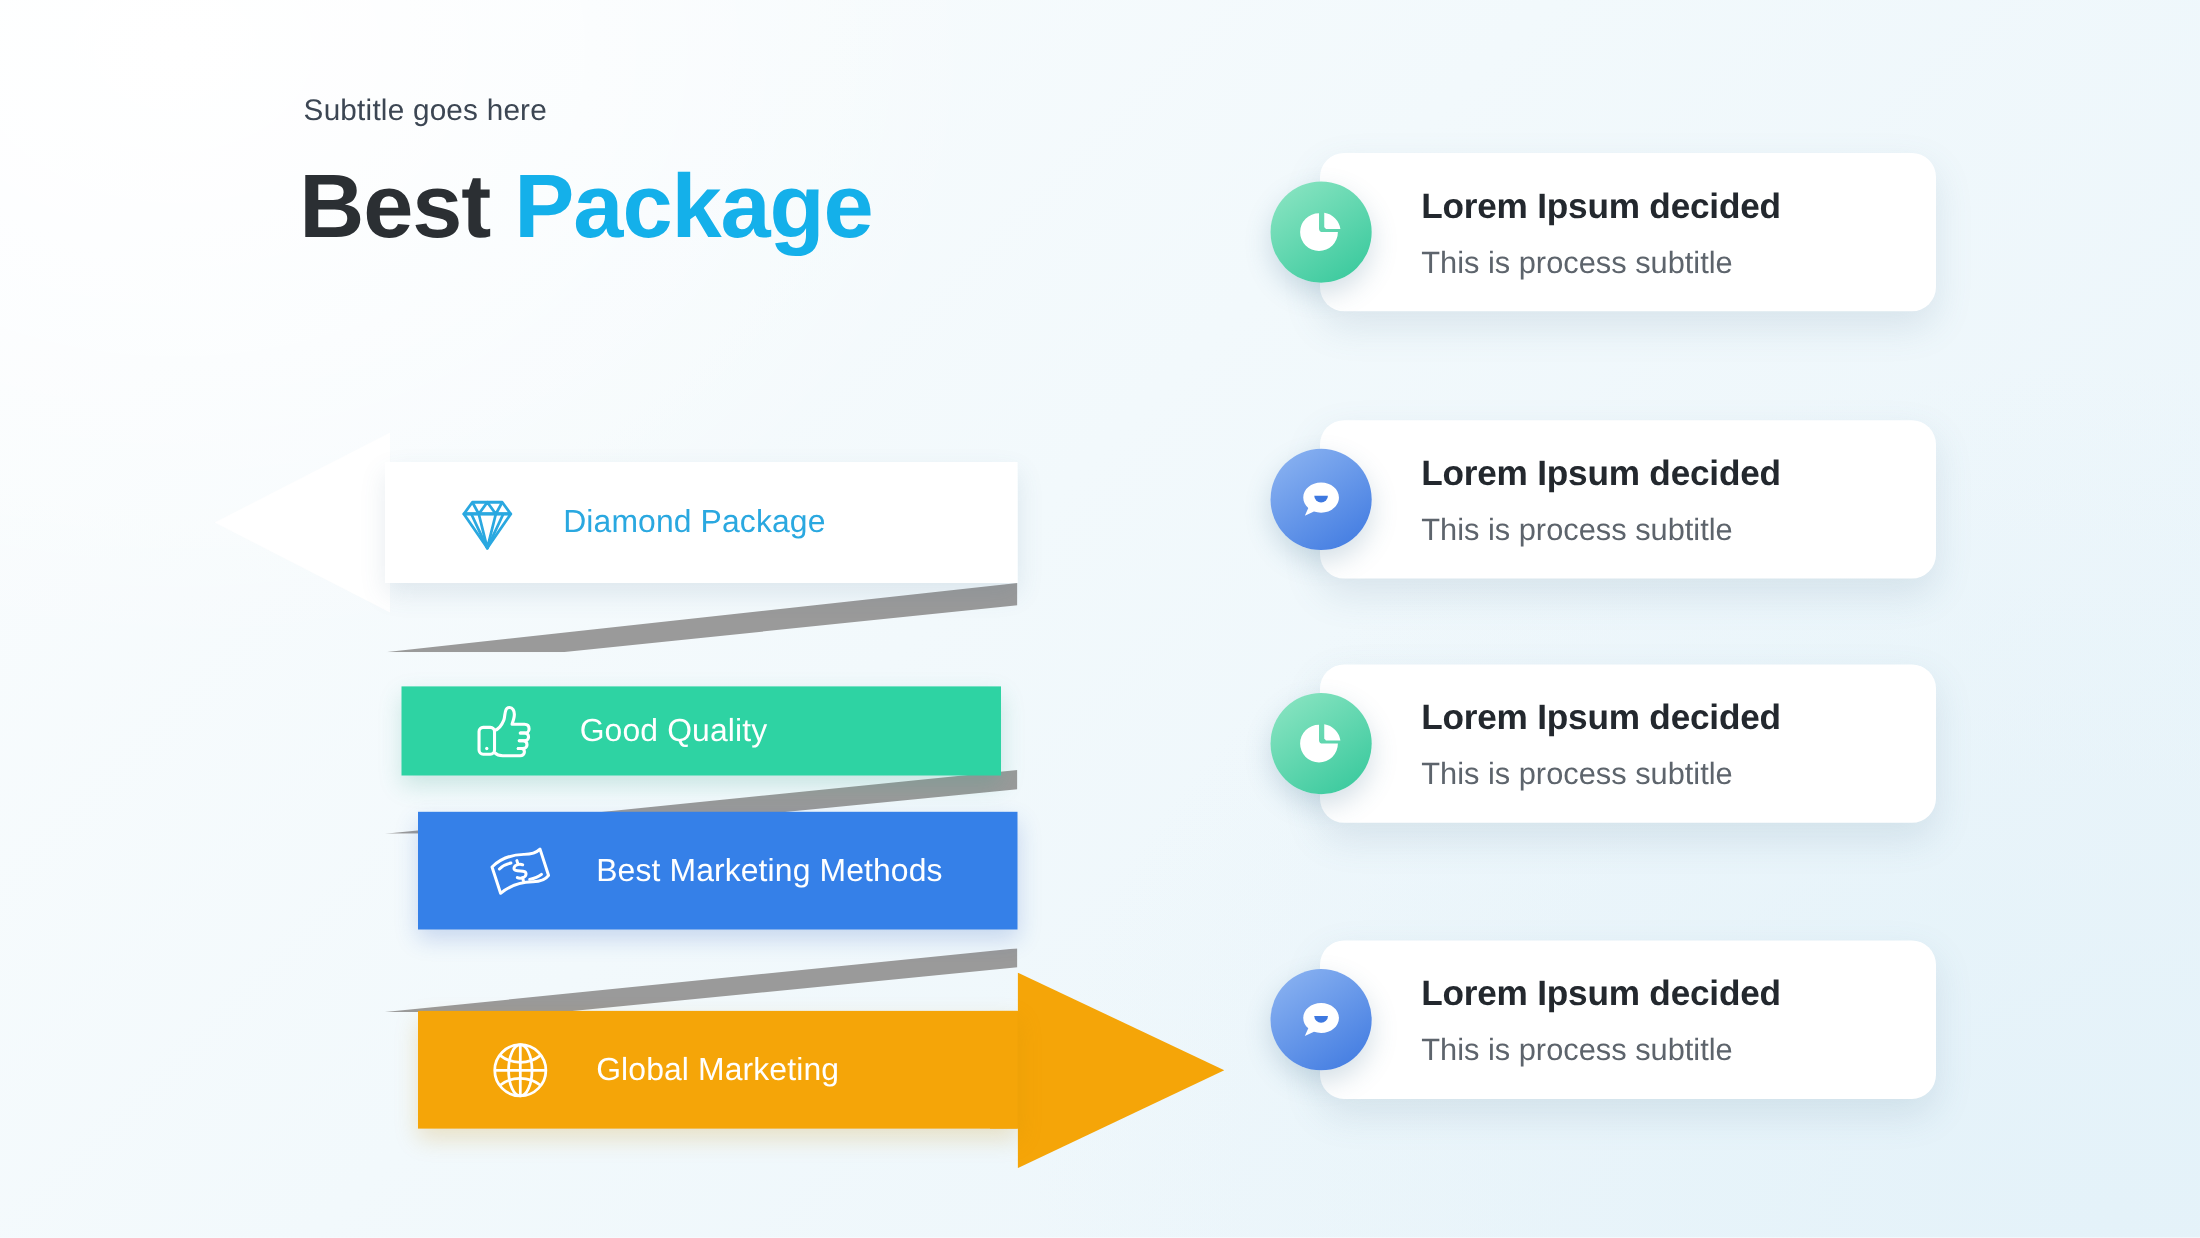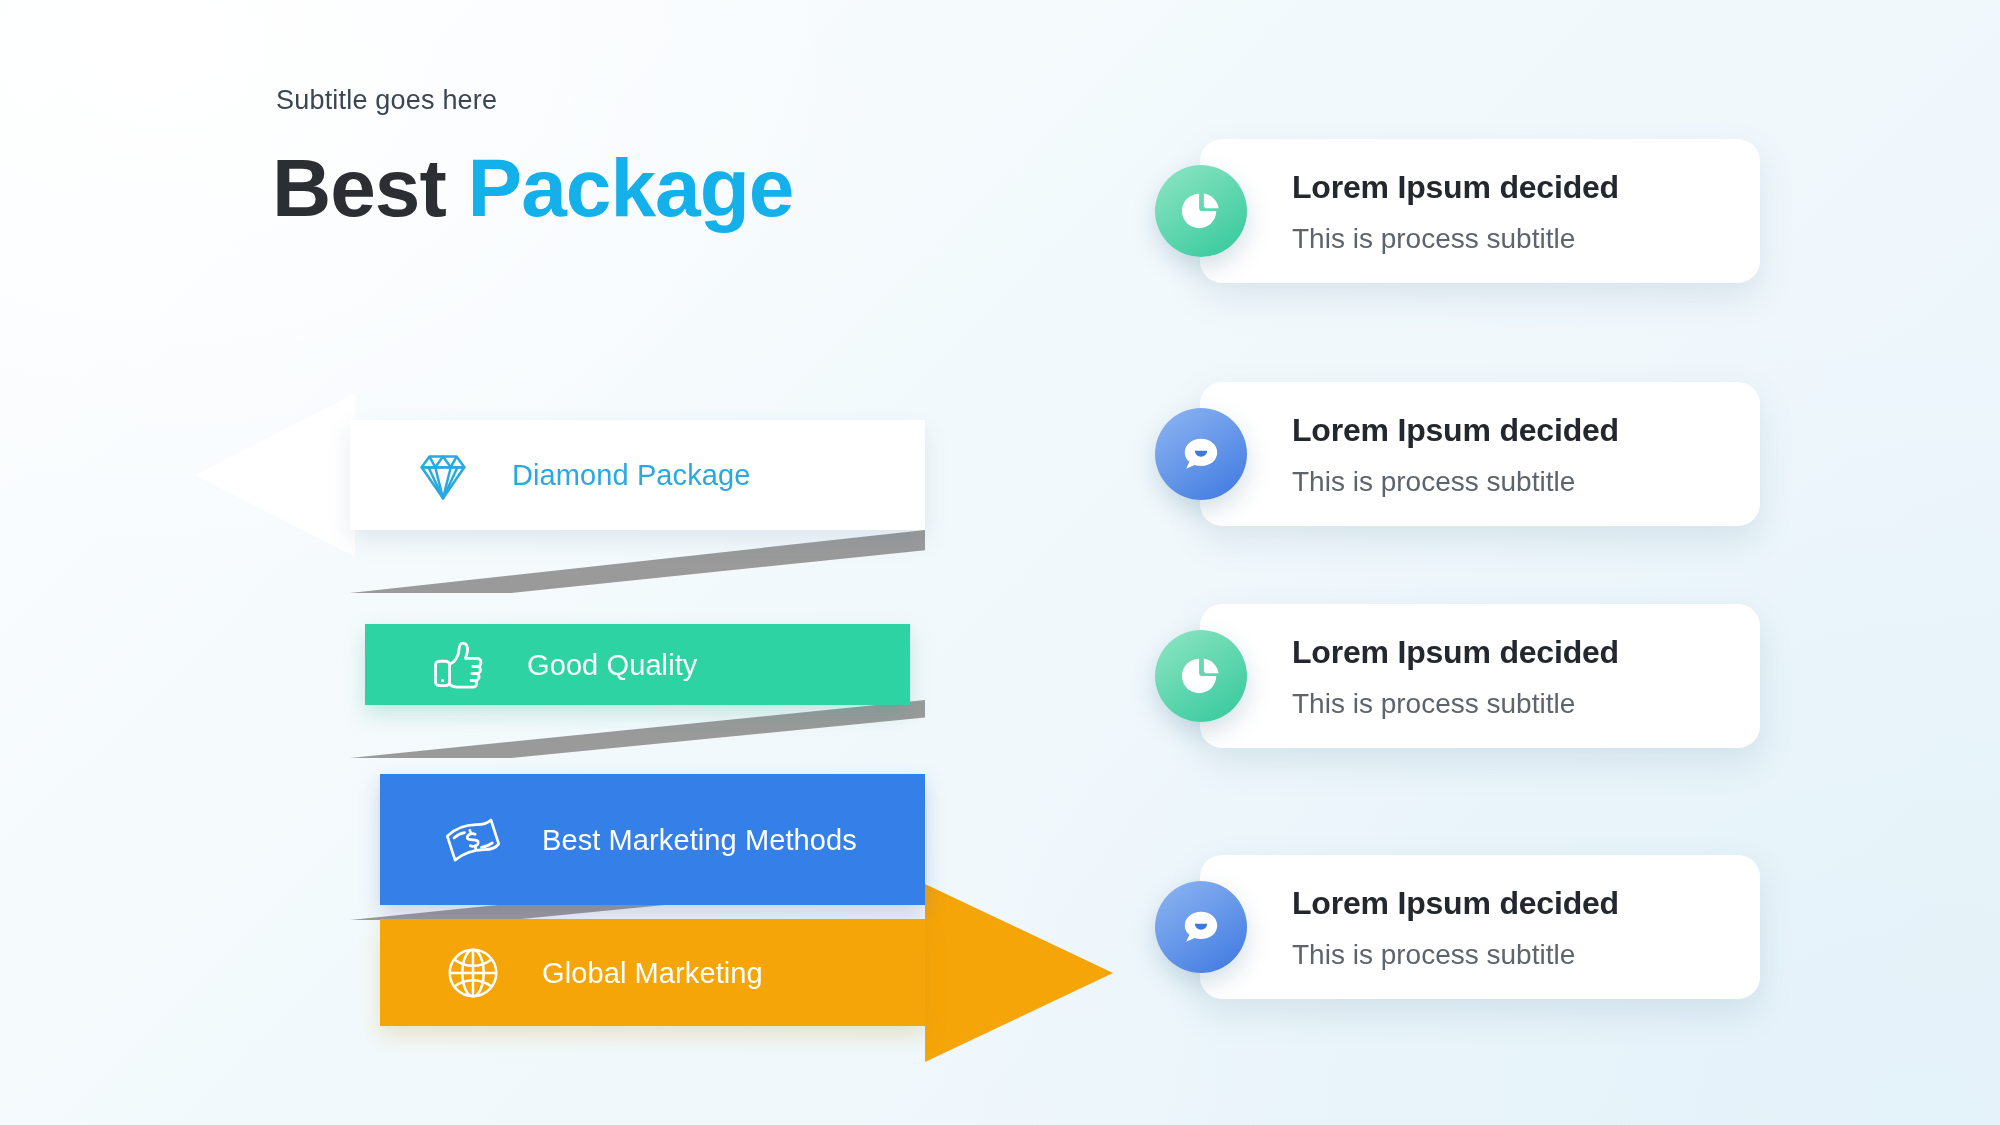--- a/index.html
+++ b/index.html
@@ -56,21 +56,21 @@
   }
 
   
   .bar-2{
     left:365px;top:592px;width:545px;height:81px;background:#2ed3a3;
     box-shadow:0 9px 20px rgba(46,160,130,.22);
     margin-top:32px;
   }
   
   .bar-3{
-    left:380px;top:774px;width:545px;height:131px;background:#3580e8;
+    left:380px;top:738px;width:545px;height:107px;background:#3580e8;
     box-shadow:0 9px 20px rgba(40,90,190,.22);
   }
   
   .bar-4{
     left:380px;top:919px;width:545px;height:107px;background:#f5a508;
     box-shadow:0 9px 20px rgba(200,140,10,.22);
     text-decoration:underline;
   }
   .bar-2 .bar-label,.bar-3 .bar-label,.bar-4 .bar-label{color:#ffffff;}
 

